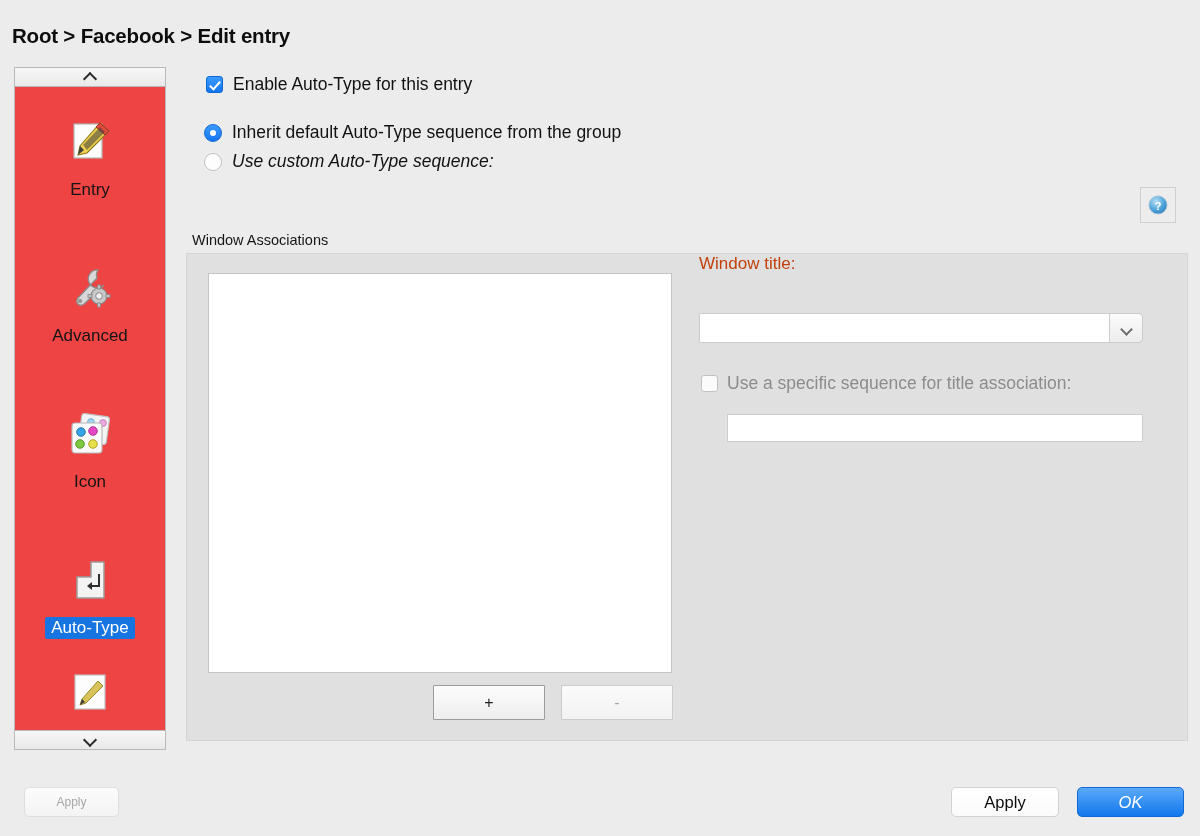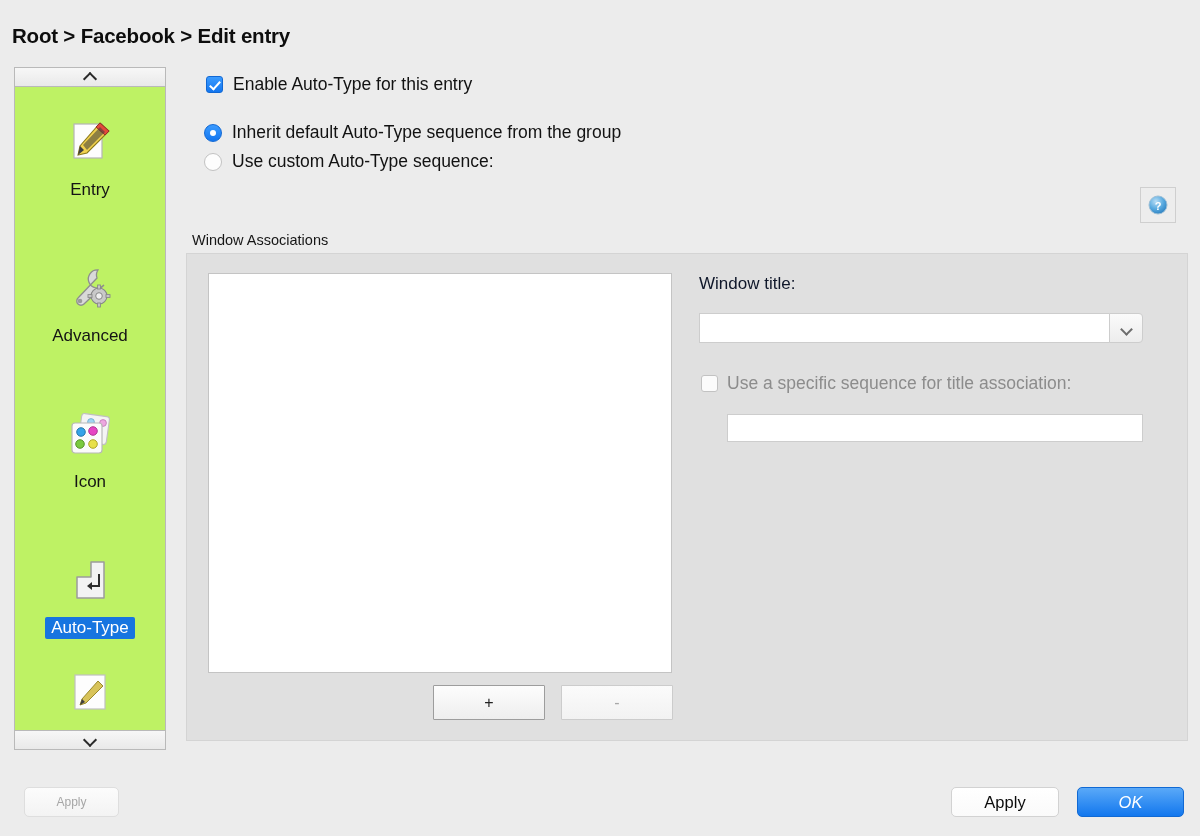--- a/index.html
+++ b/index.html
@@ -68,21 +68,21 @@
   }
   .chev.down::before {
     border-left: none;
     border-top: none;
     border-right: 2.6px solid #2a2a2a;
     border-bottom: 2.6px solid #2a2a2a;
     top: -1px;
   }
   #sidebar-list {
     flex: 1 1 auto;
-    background: #bef264;
+    background: #ef4444;
     border: 1px solid #b9b9b9;
     border-top: none;
     border-bottom: none;
     box-sizing: border-box;
     overflow: hidden;
     position: relative;
     text-align: right;
   }
   .side-item {
     height: 146px;
@@ -190,21 +190,21 @@
   }
   .row-label {
     font-size: 17.5px;
     color: #121212;
     line-height: 1.2;
     white-space: nowrap;
   }
 
   #enable-row { position: absolute; left: 4px; top: 7px; }
   #inherit-row { position: absolute; left: 2px; top: 55px; }
-  #custom-row  { position: absolute; left: 2px; top: 84px; }
+  #custom-row  { position: absolute; left: 2px; top: 84px; font-style: italic; }
 
   
   #seq-field {
     position: absolute;
     left: 30px;
     top: 123px;
     width: 908px;
     height: 30px;
     background: #fff;
     border: 1px solid #c9c9c9;
@@ -272,23 +272,23 @@
     color: #333;
     border-radius: 1px;
   }
   #add-assoc  { left: 246px; border: 1px solid #9d9d9d; color:#222; }
   #del-assoc  { left: 374px; border: 1px solid #cccccc; color:#a8a8a8;
                 background: linear-gradient(180deg,#fbfbfb 0%, #f2f2f2 100%); }
 
   #wt-label {
     position: absolute;
     left: 512px;
-    top: 20px;
+    top: 0;
     font-size: 17px;
-    color: #0f172a;
+    color: #c2410c;
   }
   #wt-combo {
     position: absolute;
     left: 512px;
     top: 59px;
     width: 444px;
     height: 30px;
     display: flex;
     box-sizing: border-box;
   }

